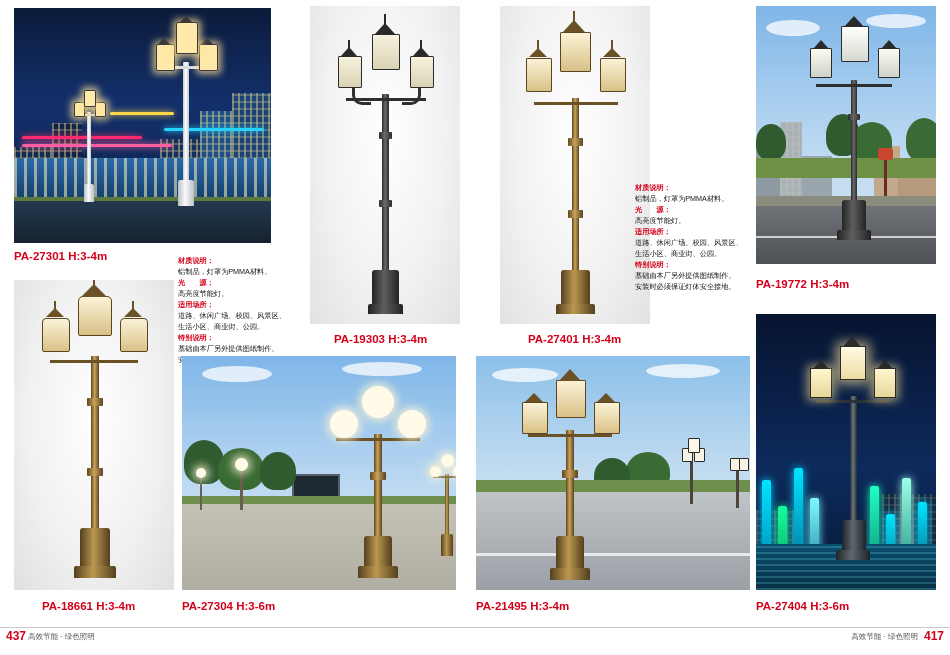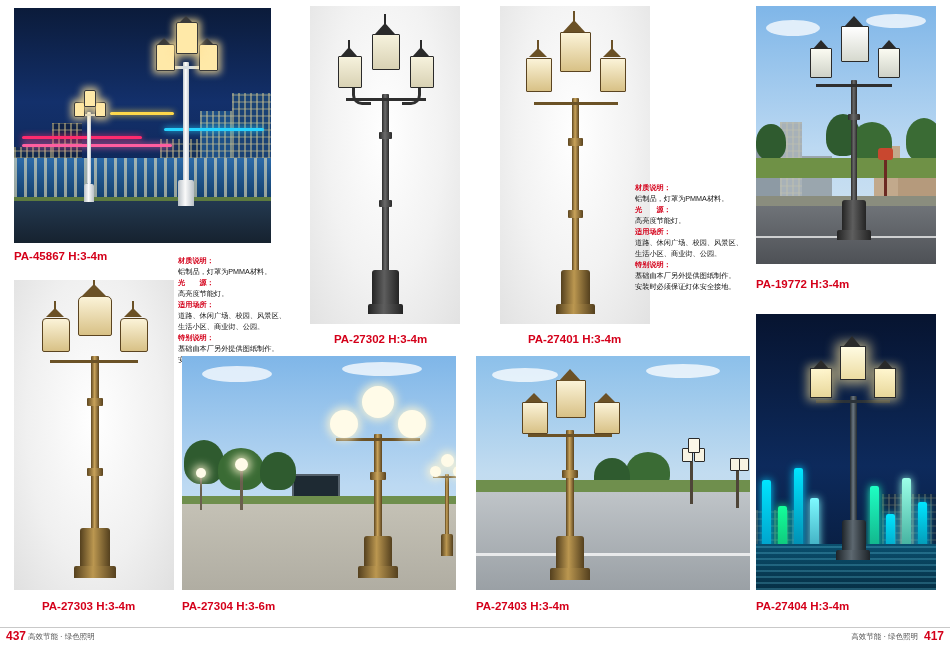--- a/index.html
+++ b/index.html
@@ -272,21 +272,21 @@
       <div class="base base-white" style="left:24px; top:164px; width:16px; height:26px;"></div>
       <div class="arm" style="left:10px; top:50px; width:44px; height:3px; background:#d6dde3;"></div>
       <div class="head" style="left:2px; top:28px; width:17px; height:25px;"></div>
       <div class="head-cap" style="left:4px; top:22px;"></div>
       <div class="head" style="left:45px; top:28px; width:17px; height:25px;"></div>
       <div class="head-cap" style="left:47px; top:22px;"></div>
       <div class="head" style="left:22px; top:6px; width:20px; height:30px;"></div>
       <div class="head-cap" style="left:26px; top:0px;"></div>
     </div>
   </div>
-  <div class="caption" style="left:14px; top:250px;">PA-45867 H:3-4m</div>
+  <div class="caption" style="left:14px; top:250px;">PA-27301 H:3-4m</div>
 
   <div class="spec" style="left:178px; top:255px;">
     <span class="ln hd">材质说明：</span>
     <span class="ln">铝制品，灯罩为PMMA材料。</span>
     <span class="ln hd">光　　源：</span>
     <span class="ln">高亮度节能灯。</span>
     <span class="ln hd">适用场所：</span>
     <span class="ln">道路、休闲广场、校园、风景区、</span>
     <span class="ln">生活小区、商业街、公园。</span>
     <span class="ln hd">特别说明：</span>
@@ -311,21 +311,21 @@
       <div class="lantern-roof" style="left:9px; top:33px;"></div>
       <div class="finial" style="left:16px; top:26px; height:8px;"></div>
       <div class="lantern" style="left:78px; top:42px; width:22px; height:30px;"></div>
       <div class="lantern-roof" style="left:81px; top:33px;"></div>
       <div class="finial" style="left:88px; top:26px; height:8px;"></div>
       <div class="lantern" style="left:40px; top:20px; width:26px; height:34px;"></div>
       <div class="lantern-roof" style="left:43px; top:9px; border-left-width:10px; border-right-width:10px; border-bottom-width:11px;"></div>
       <div class="finial" style="left:52px; top:0px; height:10px;"></div>
     </div>
   </div>
-  <div class="caption" style="left:334px; top:333px;">PA-27302 H:3-4m</div>
+  <div class="caption" style="left:334px; top:333px;">PA-19303 H:3-4m</div>
 
   <div class="photo sc-studio" style="left:500px; top:6px; width:150px; height:318px;">
     <div class="lamp" style="left:22px; top:8px; width:106px; height:300px;">
       <div class="pole pole-bronze" style="left:50px; top:84px; width:7px; height:176px;"></div>
       <div class="pole pole-bronze" style="left:46px; top:124px; width:15px; height:8px;"></div>
       <div class="pole pole-bronze" style="left:46px; top:196px; width:15px; height:8px;"></div>
       <div class="base base-bronze" style="left:39px; top:256px; width:29px; height:44px; border-radius:3px 3px 0 0;"></div>
       <div class="base base-bronze" style="left:34px; top:290px; width:39px; height:10px;"></div>
       <div class="arm arm-bronze" style="left:12px; top:88px; width:84px; height:3px;"></div>
       <div class="lantern lantern-b" style="left:4px; top:44px; width:24px; height:32px;"></div>
@@ -408,21 +408,21 @@
       <div class="lantern-roof lantern-roof-b" style="left:6px; top:20px; border-left-width:9px; border-right-width:9px;"></div>
       <div class="finial finial-b" style="left:14px; top:13px; height:8px;"></div>
       <div class="lantern lantern-b" style="left:80px; top:30px; width:26px; height:32px; border-radius:4px 4px 2px 2px;"></div>
       <div class="lantern-roof lantern-roof-b" style="left:84px; top:20px; border-left-width:9px; border-right-width:9px;"></div>
       <div class="finial finial-b" style="left:92px; top:13px; height:8px;"></div>
       <div class="lantern lantern-b" style="left:38px; top:8px; width:32px; height:38px; border-radius:5px 5px 2px 2px;"></div>
       <div class="lantern-roof lantern-roof-b" style="left:41px; top:-4px; border-left-width:13px; border-right-width:13px; border-bottom-width:13px;"></div>
       <div class="finial finial-b" style="left:53px; top:-13px; height:10px;"></div>
     </div>
   </div>
-  <div class="caption" style="left:42px; top:600px;">PA-27303 H:3-4m</div>
+  <div class="caption" style="left:42px; top:600px;">PA-18661 H:3-4m</div>
 
   <div class="photo sc-day" style="left:182px; top:356px; width:274px; height:234px;">
     <div class="cloud" style="left:20px; top:10px; width:70px; height:16px;"></div>
     <div class="cloud" style="left:160px; top:6px; width:80px; height:14px;"></div>
 
     <div class="bldg" style="left:0; width:40px; height:82px; background:#9fb0bb;"></div>
     <div class="bldg" style="left:36px; width:34px; height:64px; background:#b6c3cb;"></div>
     <div class="bldg" style="left:116px; width:46px; height:70px; background:#c4cdd3;">
         <div class="win-grid" style="opacity:.2"></div>
       </div>
@@ -512,21 +512,21 @@
       <div class="base base-bronze" style="left:30px; top:198px; width:40px; height:12px;"></div>
       <div class="arm arm-bronze" style="left:8px; top:64px; width:84px; height:3px;"></div>
       <div class="lantern lantern-b" style="left:2px; top:32px; width:24px; height:30px;"></div>
       <div class="lantern-roof lantern-roof-b" style="left:5px; top:23px; border-left-width:9px; border-right-width:9px;"></div>
       <div class="lantern lantern-b" style="left:74px; top:32px; width:24px; height:30px;"></div>
       <div class="lantern-roof lantern-roof-b" style="left:77px; top:23px; border-left-width:9px; border-right-width:9px;"></div>
       <div class="lantern lantern-b" style="left:36px; top:10px; width:28px; height:36px;"></div>
       <div class="lantern-roof lantern-roof-b" style="left:39px; top:-1px; border-left-width:11px; border-right-width:11px; border-bottom-width:12px;"></div>
     </div>
   </div>
-  <div class="caption" style="left:476px; top:600px;">PA-27403 H:3-4m</div>
+  <div class="caption" style="left:476px; top:600px;">PA-21495 H:3-4m</div>
 
   <div class="photo sc-night2" style="left:756px; top:314px; width:180px; height:276px;">
 
     <div class="bldg" style="left:0; width:40px; height:80px; background:#0f2b4c;">
         <div class="win-grid" style="opacity:.35"></div>
       </div>
     <div class="bldg" style="left:126px; width:54px; height:96px; background:#0e2747;">
         <div class="win-grid" style="opacity:.35"></div>
       </div>
 
@@ -549,21 +549,21 @@
       <div class="base" style="left:28px; top:218px; width:34px; height:10px; background:linear-gradient(90deg,#1e2429,#5d6870 45%,#1e2429);"></div>
       <div class="arm" style="left:8px; top:68px; width:74px; height:3px; background:#2b3238;"></div>
       <div class="lantern" style="left:2px; top:36px; width:20px; height:28px; background:linear-gradient(180deg,#fff6cf,#e8d79a); box-shadow:0 0 10px 3px rgba(255,230,150,.6);"></div>
       <div class="lantern-roof" style="left:5px; top:28px;"></div>
       <div class="lantern" style="left:66px; top:36px; width:20px; height:28px; background:linear-gradient(180deg,#fff6cf,#e8d79a); box-shadow:0 0 10px 3px rgba(255,230,150,.6);"></div>
       <div class="lantern-roof" style="left:69px; top:28px;"></div>
       <div class="lantern" style="left:32px; top:14px; width:24px; height:32px; background:linear-gradient(180deg,#fffbe2,#ecdca2); box-shadow:0 0 12px 4px rgba(255,232,160,.65);"></div>
       <div class="lantern-roof" style="left:35px; top:4px; border-left-width:9px; border-right-width:9px; border-bottom-width:11px;"></div>
     </div>
   </div>
-  <div class="caption" style="left:756px; top:600px;">PA-27404 H:3-4m</div>
+  <div class="caption" style="left:756px; top:600px;">PA-27404 H:3-6m</div>
 
   <div class="footer-rule"></div>
   <div class="pgnum" style="left:6px;">437</div>
   <div class="pgtext" style="left:28px;">高效节能 · 绿色照明</div>
   <div class="pgtext" style="right:32px;">高效节能 · 绿色照明</div>
   <div class="pgnum" style="right:6px;">417</div>
 
 </div>
 
 </body></html>

